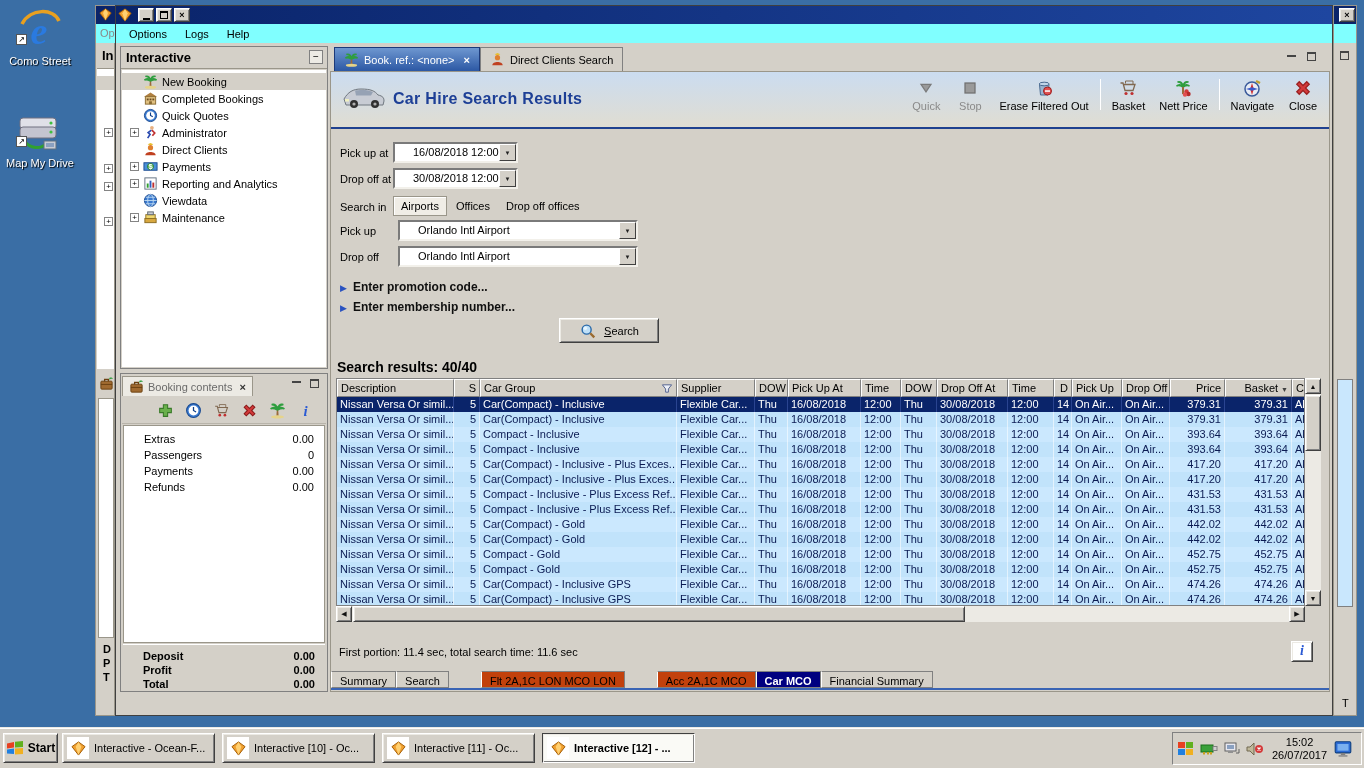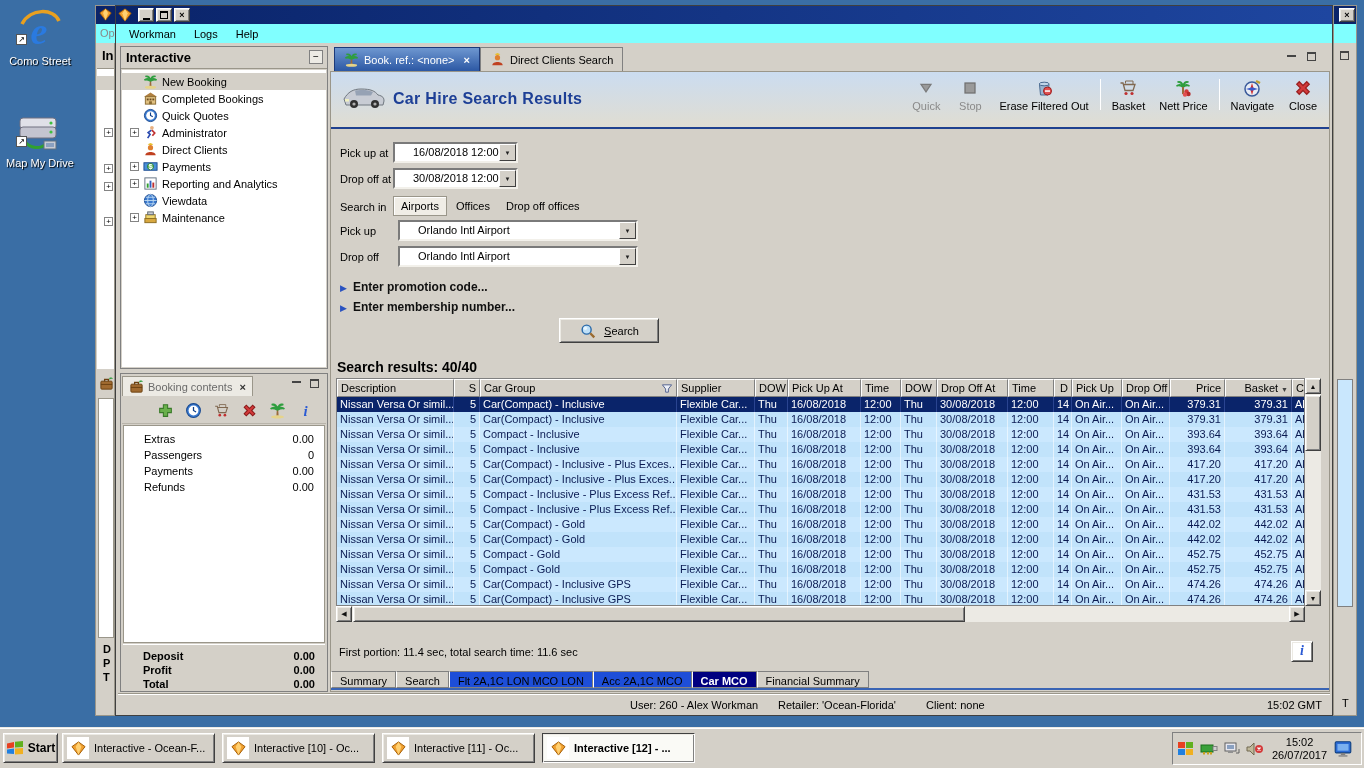--- a/index.html
+++ b/index.html
@@ -82,21 +82,21 @@
 .grow.sel .gcell{border-right-color:#2a4490;}
 
 .sbtn{position:absolute;width:16px;height:16px;display:flex;align-items:center;justify-content:center;font-size:7px;color:#111;}
 .strack{position:absolute;background:#ECEAE4;}
 .sthumb{position:absolute;}
 
 .statusline{position:absolute;left:8px;top:574px;}
 #infobtn{position:absolute;right:16px;top:569px;width:22px;height:21px;text-align:center;font-family:"Liberation Serif","DejaVu Serif",serif;font-style:italic;font-weight:bold;color:#2a5ad4;font-size:14px;line-height:18px;cursor:pointer;}
 .btabs{position:absolute;left:0;top:599px;right:0;height:19px;display:flex;border-bottom:2px solid #3A64B4;background:#D4D0C8;}
 .btab{padding:3px 8px 0;border:1px solid #808080;border-left-color:#fff;white-space:nowrap;cursor:pointer;}
-.btab.green{background:#1d4ed8;}
+.btab.green{background:#c2410c;margin-left:32px;}
 .btab.selected{background:#000080;color:#fff;font-weight:bold;}
 
 #winstatus{position:absolute;left:2px;right:2px;bottom:2px;height:19px;background:#D4D0C8;border-top:1px solid #fff;box-shadow:0 -1px 0 #9a968a;}
 #winstatus span{position:absolute;top:4px;}
 
 #taskbar{position:absolute;left:0;top:727px;width:1364px;height:41px;background:#D4D0C8;border-top:1px solid #ECEAE4;box-shadow:inset 0 1px 0 #fff;}
 #startbtn{position:absolute;left:3px;top:5px;width:55px;height:30px;display:flex;align-items:center;justify-content:center;gap:4px;font-weight:bold;font-size:12px;cursor:pointer;}
 .taskbtn{position:absolute;top:5px;height:30px;width:153px;display:flex;align-items:center;gap:5px;padding:0 4px;cursor:pointer;overflow:hidden;white-space:nowrap;}
 .taskbtn.active{background:#FAFAF6;border-color:#404040 #fff #fff #404040;font-weight:bold;}
 .iconplate{width:22px;height:22px;background:#fff;flex:none;display:flex;align-items:center;justify-content:center;}
@@ -184,21 +184,21 @@
       <span class="tbtn raised">
           <i style="display:block;width:7px;border-bottom:2px solid #000;margin-top:7px;"></i>
         </span>
       <span class="tbtn raised">
           <i class="pbtn-box" style="width:8px;height:8px;border-color:#000;"></i>
         </span>
       <span class="tbtn raised">×</span>
     </div>
 
     <div class="menubar" id="menubar">
-        <span class="menu-item">Workman</span>
+        <span class="menu-item">Options</span>
         <span class="menu-item">Logs</span>
         <span class="menu-item">Help</span>
       </div>
 
     <div class="panel" style="left:4px;top:40px;width:208px;height:323px;">
       <div class="phdr">
         <span>Interactive</span>
         <span class="collapsebtn">−</span>
       </div>
       <div class="treebody" id="tree">
@@ -806,26 +806,20 @@
       <div class="btabs" id="btabs">
           <span class="btab ">Summary</span>
           <span class="btab ">Search</span>
           <span class="btab green">Flt 2A,1C LON MCO LON</span>
           <span class="btab green">Acc 2A,1C MCO</span>
           <span class="btab selected">Car MCO</span>
           <span class="btab ">Financial Summary</span>
         </div>
     </div>
 
-    <div id="winstatus">
-      <span style="left:512px;">User: 260 - Alex Workman</span>
-      <span style="left:660px;">Retailer: 'Ocean-Florida'</span>
-      <span style="left:808px;">Client: none</span>
-      <span style="right:8px;">15:02 GMT</span>
-    </div>
   </div>
 
   <div id="taskbar">
     <div id="startbtn" class="raised">
       <span class="ic" style="width:18px;height:16px;">
           <svg viewBox="0 0 18 16">
             <polygon points="1,3.5 8,2 8,7.5 1,8.5" fill="#e84020"></polygon>
             <polygon points="9,1.8 17,1 17,7 9,7.5" fill="#60b020"></polygon>
             <polygon points="1,9.5 8,8.5 8,14 1,13.5" fill="#2080e0"></polygon>
             <polygon points="9,8.5 17,8 17,14 9,14.5" fill="#f0b020"></polygon>

